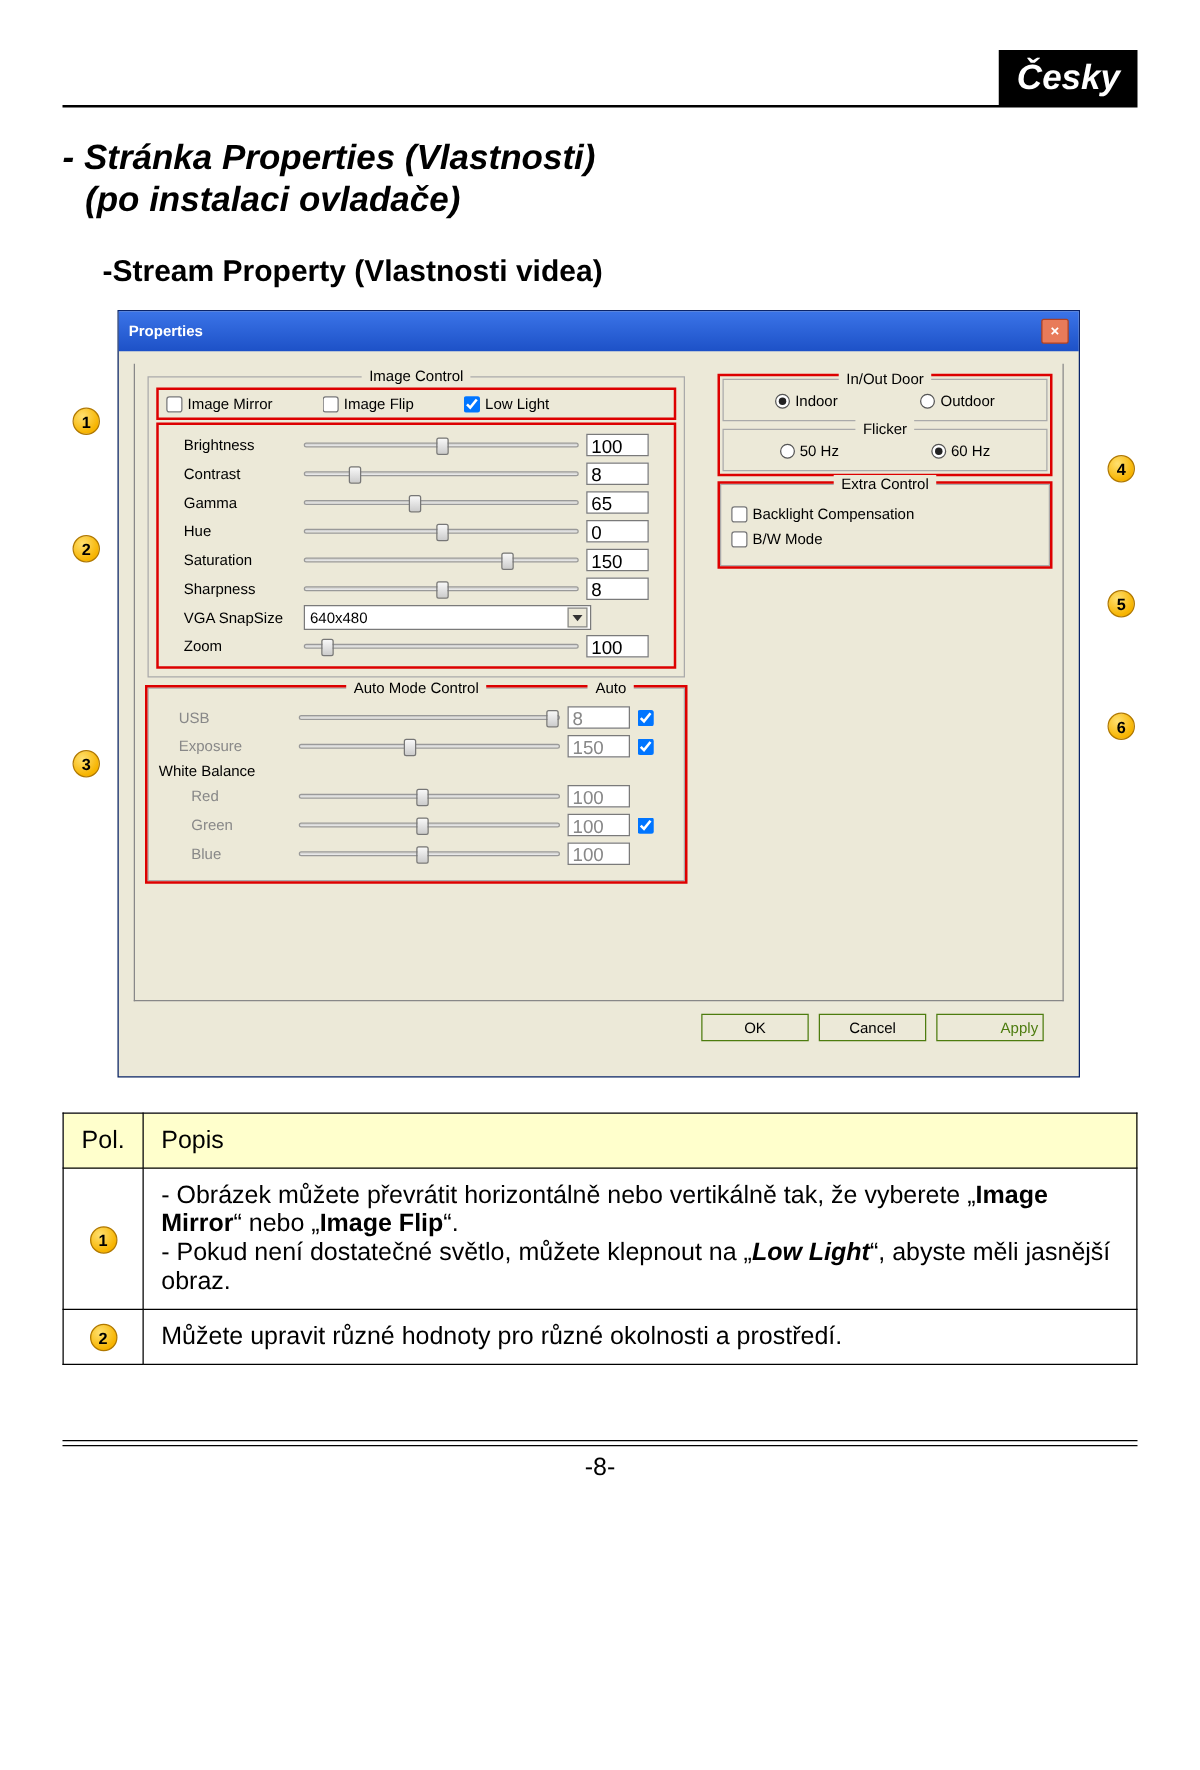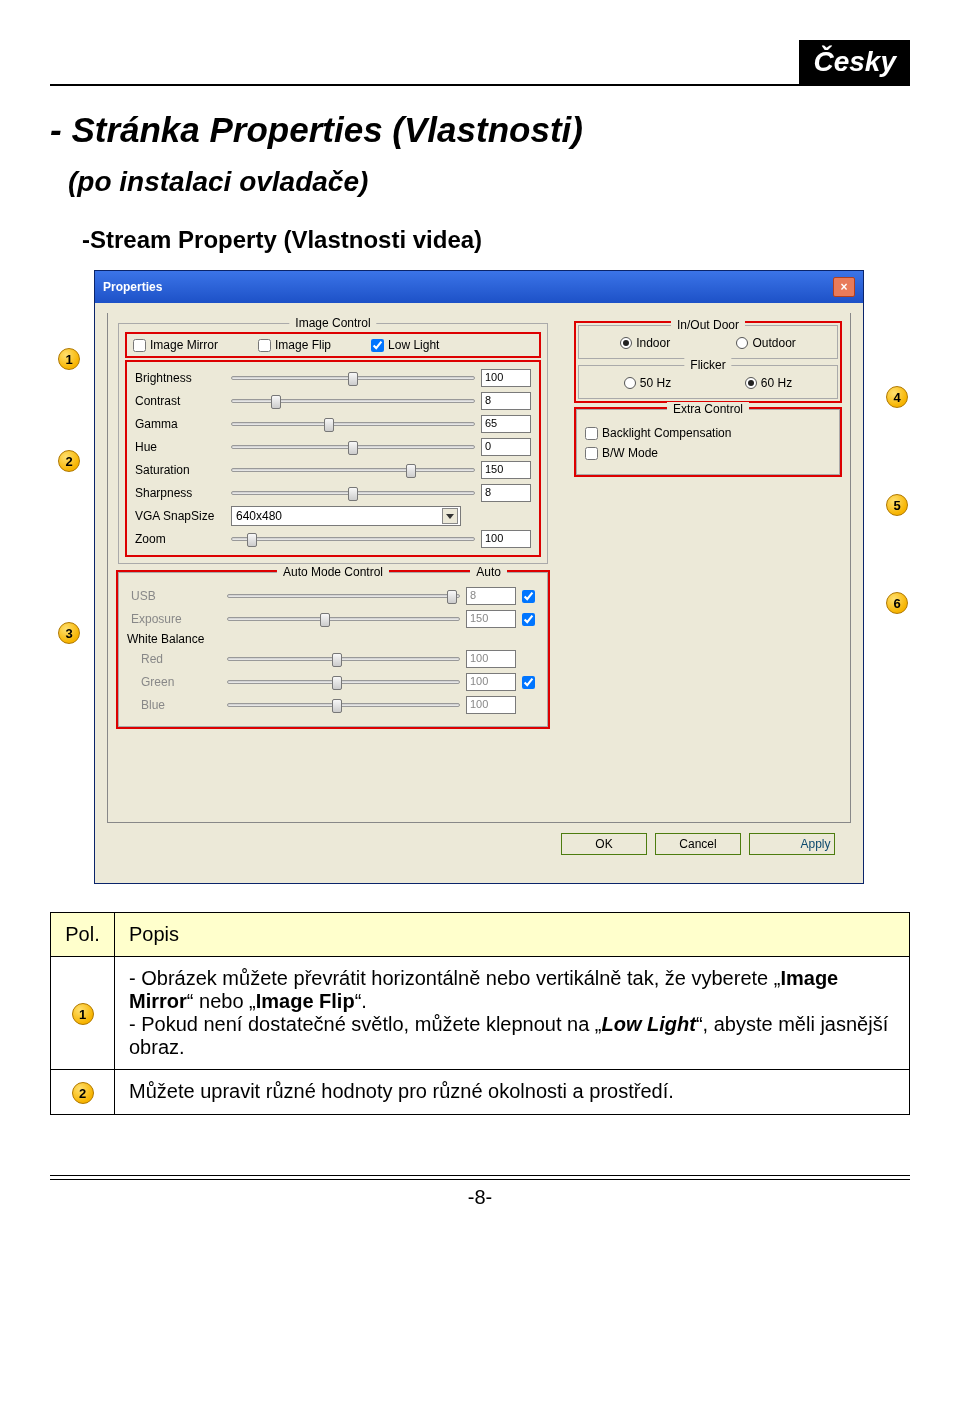--- a/index.html
+++ b/index.html
@@ -1,20 +1,20 @@
 <!DOCTYPE html>
 <html><head>
 <meta charset="utf-8">
 <style>
   * { box-sizing: border-box; margin: 0; padding: 0; }
   body { font-family: Arial, sans-serif; background: #fff; width: 960px; margin: 0 auto; }
   .page { padding: 40px 50px 20px 50px; }
   .lang-badge { float: right; background: #000; color: #fff; padding: 6px 14px; font-size: 28px; font-weight: bold; font-style: italic; }
   .hr-top { clear: both; border: none; border-top: 2px solid #000; margin-bottom: 24px; }
-  .heading1 { font-size: 35px; font-weight: bold; font-style: italic; margin-bottom: 16px; }
+  .heading1 { font-size: 28px; font-weight: bold; font-style: italic; margin-bottom: 2px; }
   .heading1b { font-size: 28px; font-weight: bold; font-style: italic; margin-left: 18px; margin-bottom: 28px; }
   .heading2 { font-size: 24px; font-weight: bold; margin-left: 32px; margin-bottom: 16px; }
 
   .dialog-wrap { position: relative; width: 860px; margin: 0 auto 28px auto; }
   .dialog { position: relative; width: 770px; margin-left: 44px; border: 1px solid #0a246a; background: #ece9d8; font-family: Tahoma, sans-serif; font-size: 12px; }
   .titlebar { background: linear-gradient(#3b74e8,#1d51c7); color: #fff; padding: 6px 8px; font-weight: bold; display: flex; justify-content: space-between; align-items: center; }
   .closebtn { width: 22px; height: 20px; background: #e87b5a; border: 1px solid #b04020; color: #fff; font-weight: bold; text-align: center; line-height: 18px; border-radius: 2px; }
   .dbody { padding: 10px 12px 14px 12px; }
   .tabs { display: flex; gap: 0px; border-bottom: 1px solid #888; }
   .tab { padding: 3px 10px; border: 1px solid #888; border-bottom: none; background: #ece9d8; margin-right: -1px; font-size: 12px; }
@@ -25,39 +25,39 @@
   .lcol { flex: 0 0 430px; }
   .rcol { flex: 1; }
 
   .fieldset { border: 1px solid #aaa; position: relative; padding: 10px 8px 8px 8px; margin-bottom: 8px; }
   .legend { position: absolute; top: -8px; left: 50%; transform: translateX(-50%); background: #ece9d8; padding: 0 6px; font-size: 12px; }
   .legend.rightish { left: auto; right: 40px; transform: none; }
   .red-outline { outline: 2px solid #d00; }
   .checkrow { display: flex; gap: 40px; align-items: center; }
   .chk { display: flex; align-items: center; gap: 4px; }
   .chk input { width: 13px; height: 13px; }
-  .sliderrow { display: flex; align-items: center; gap: 6px; margin: 3px 4px; height: 20px; }
+  .sliderrow { display: flex; align-items: center; gap: 6px; margin: 3px 16px; height: 20px; }
   .sliderrow .lbl { width: 90px; }
   .slider { flex: 1; height: 4px; background: linear-gradient(#ccc,#eee); border: 1px solid #999; border-radius: 2px; position: relative; }
   .thumb { position: absolute; top: -5px; width: 10px; height: 14px; background: linear-gradient(#f8f8f8,#ccc); border: 1px solid #777; border-radius: 2px; }
-  .valbox { width: 50px; height: 18px; background: #fff; border: 1px solid #7a7a7a; font-size: 11px; padding: 1px 3px; }
+  .valbox { width: 50px; height: 18px; background: #fff; border: 1px solid #7a7a7a; font-size: 15px; padding: 1px 3px; }
   .combo { width: 230px; height: 20px; background: #fff; border: 1px solid #7a7a7a; display: flex; align-items: center; justify-content: space-between; padding: 0 2px 0 4px; }
   .combo-btn { width: 16px; height: 16px; background: #ece9d8; border: 1px solid #888; display:flex; align-items:center; justify-content:center; }
   .tri-down { width: 0; height: 0; border-left: 4px solid transparent; border-right: 4px solid transparent; border-top: 5px solid #333; }
   .disabled { color: #888; }
 
   .btn { display: block; width: 180px; padding: 3px 0; text-align: center; border: 1px solid #888; background: #ece9d8; margin: 0 auto 6px auto; font-size: 12px; }
   .radio-row { display: flex; justify-content: space-around; align-items: center; }
   .radio { display: flex; align-items: center; gap: 4px; }
   .radio-dot { width: 12px; height: 12px; border: 1px solid #555; border-radius: 50%; background: #fff; position: relative; }
   .radio-dot.sel::after { content: ""; position: absolute; width: 6px; height: 6px; background: #222; border-radius: 50%; top: 2px; left: 2px; }
 
   .dlgbtns { display: flex; gap: 8px; justify-content: flex-end; padding: 10px 16px 14px 0; }
   .dlgbtn { width: 86px; padding: 3px 0; text-align: center; border: 1px solid #4d7c0f; background: #ece9d8; font-size: 12px; }
-  .dlgbtn.disabled { color: #0c4a6e; padding-left: 47px; }
+  .dlgbtn.disabled { color: #4d7c0f; padding-left: 47px; }
 
   .callout { position: absolute; width: 22px; height: 22px; border-radius: 50%; background: radial-gradient(circle at 35% 30%, #ffe070, #f7b400 70%); border: 1px solid #b07800; color: #000; font-weight: bold; font-size: 13px; display: flex; align-items: center; justify-content: center; }
   .cl { left: 8px; }
   .cr { right: 2px; }
 
   .desc-table { width: 100%; border-collapse: collapse; margin-top: 8px; }
   .desc-table th, .desc-table td { border: 1px solid #000; padding: 10px 14px; font-size: 20px; text-align: left; vertical-align: top; }
   .desc-table th { background: #ffffcc; font-weight: normal; }
   .desc-table .iconcell { width: 64px; text-align: center; vertical-align: middle; }
   .marker { display:inline-block; width: 22px; height: 22px; border-radius: 50%; background: radial-gradient(circle at 35% 30%, #ffe070, #f7b400 70%); border: 1px solid #b07800; color: #000; font-weight: bold; font-size: 13px; line-height: 22px; text-align: center; }

